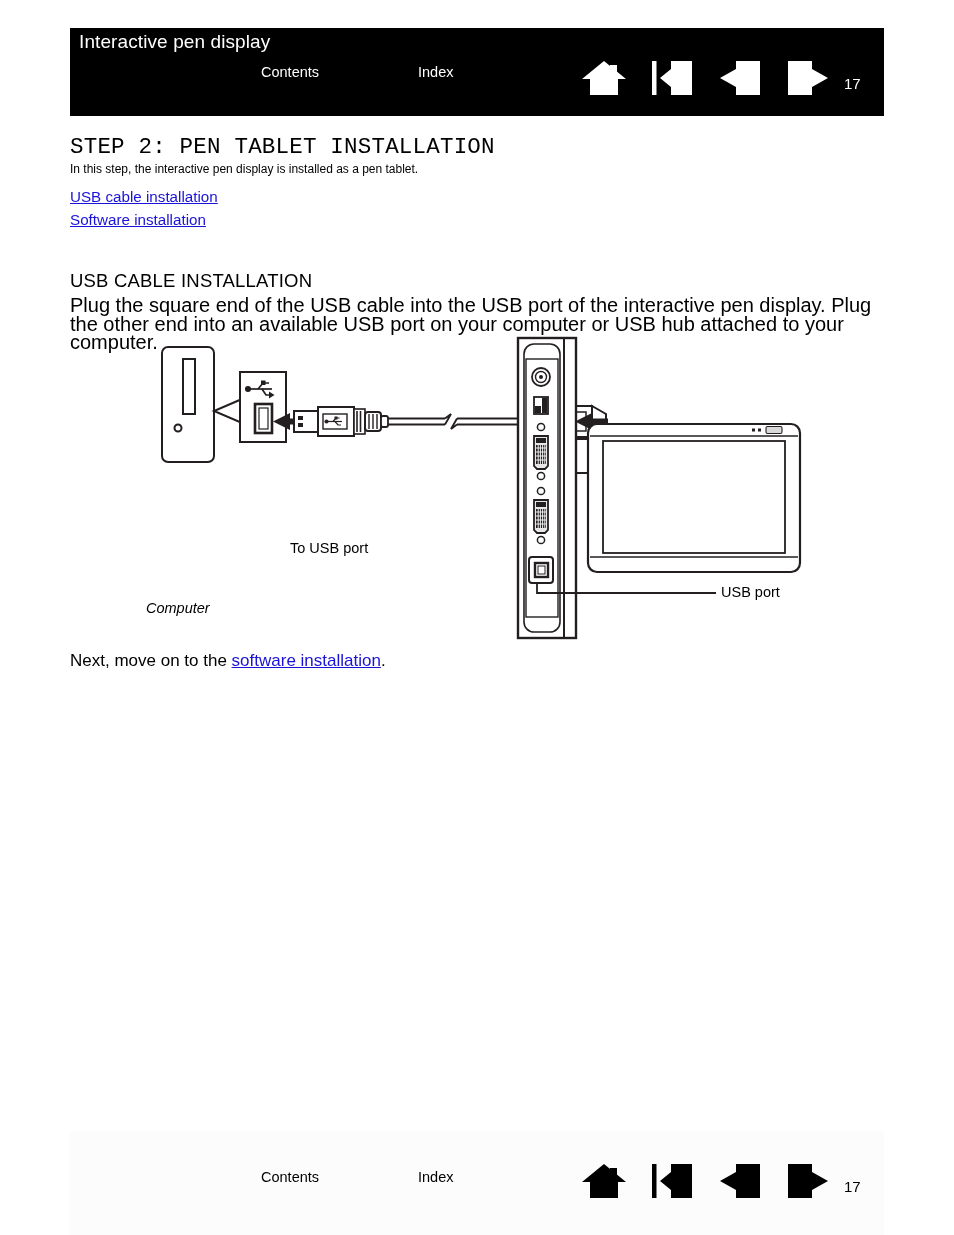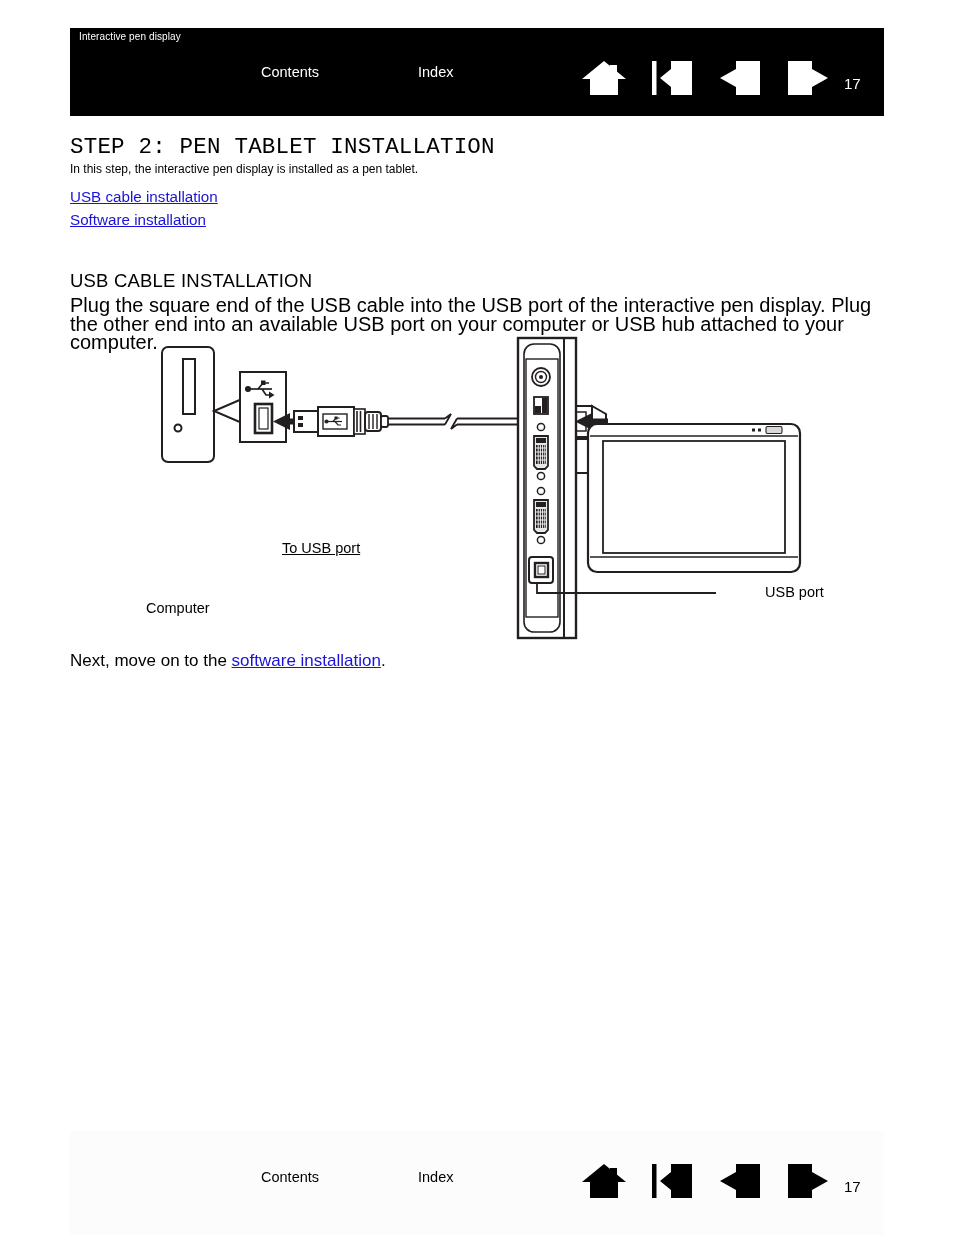--- a/index.html
+++ b/index.html
@@ -22,21 +22,21 @@
     left: 70px;
     top: 28px;
     width: 814px;
     height: 88px;
     background: #000000;
   }
   #header-title {
     position: absolute;
     left: 9px;
     top: 3px;
-    font-size: 10px;
+    font-size: 19px;
     color: #ffffff;
     letter-spacing: 0.1px;
   }
   .hdr-link {
     position: absolute;
     font-size: 14.5px;
     color: #ffffff;
     top: 36px;
   }
   #header-contents { left: 191px; }
@@ -127,23 +127,23 @@
     top: 335px;
     width: 700px;
     height: 310px;
   }
   .diag-label {
     position: absolute;
     font-size: 14.5px;
     color: #000000;
     white-space: nowrap;
   }
-  #label-computer { left: 16px; top: 265px; }
-  #label-tousb    { left: 152px; top: 205px; text-decoration: underline; }
-  #label-usbport  { left: 591px; top: 249px; margin-left: 44px; }
+  #label-computer { left: 16px; top: 265px; font-style: italic; }
+  #label-tousb    { left: 160px; top: 205px; }
+  #label-usbport  { left: 591px; top: 249px; }
 
   
   #footer-band {
     position: absolute;
     left: 70px;
     top: 1131px;
     width: 814px;
     height: 104px;
     background: #fcfcfc;
   }

